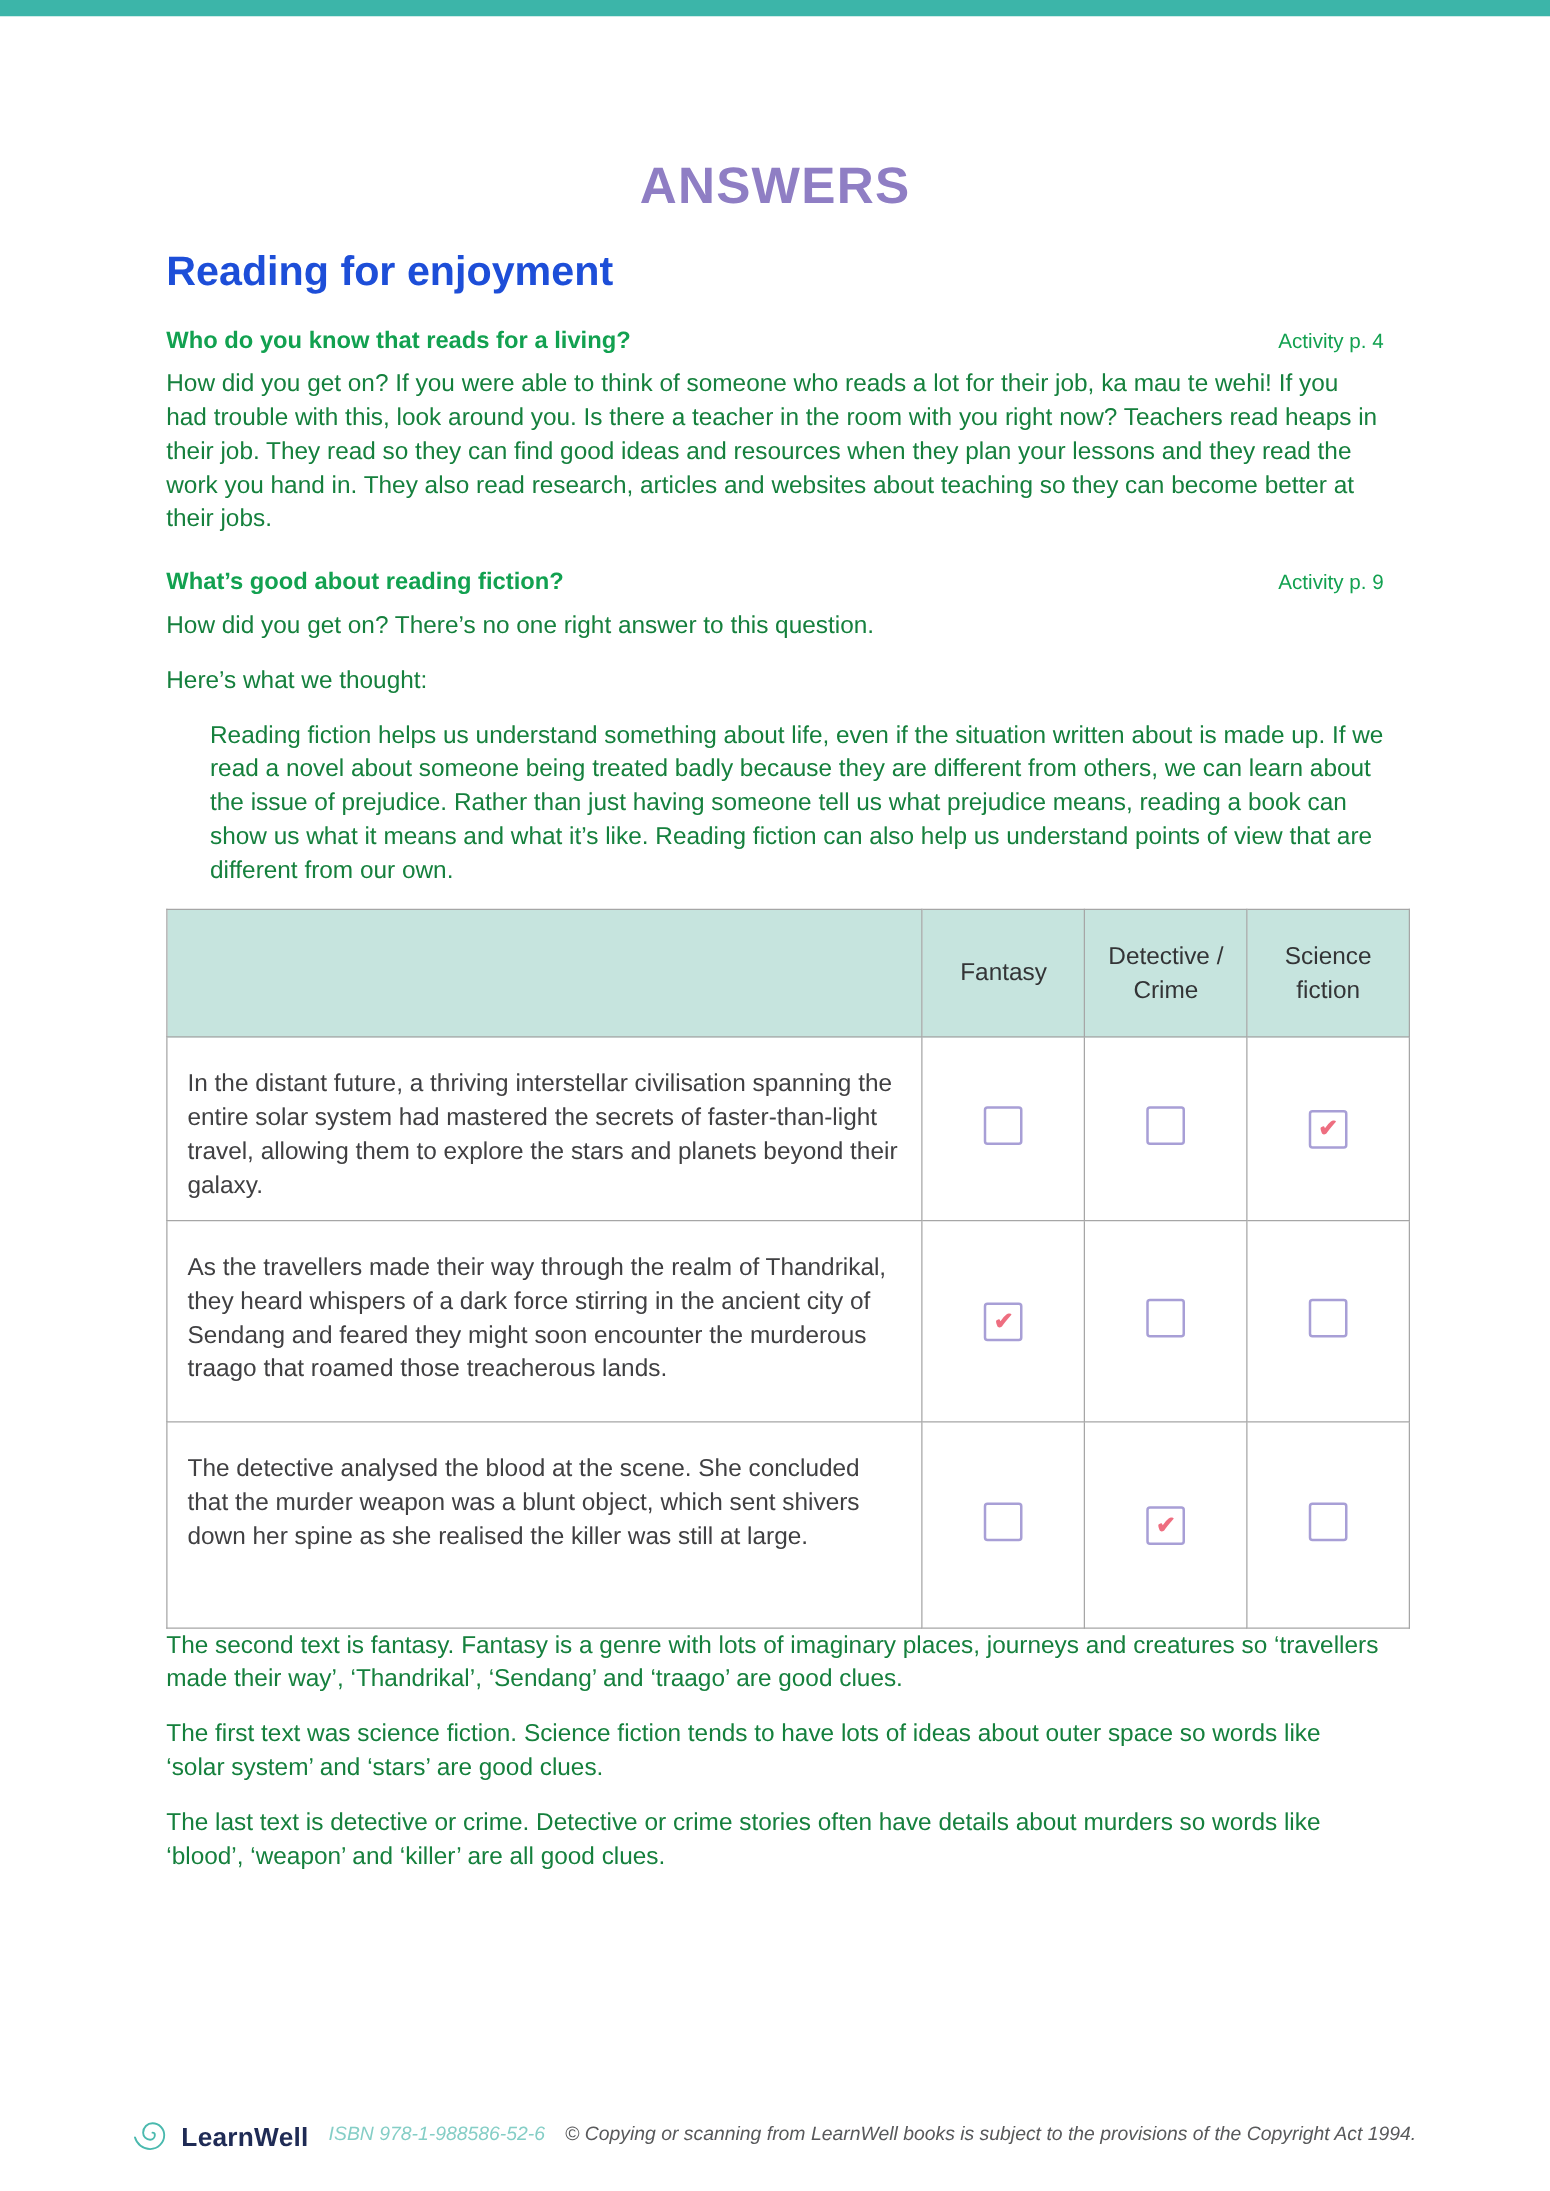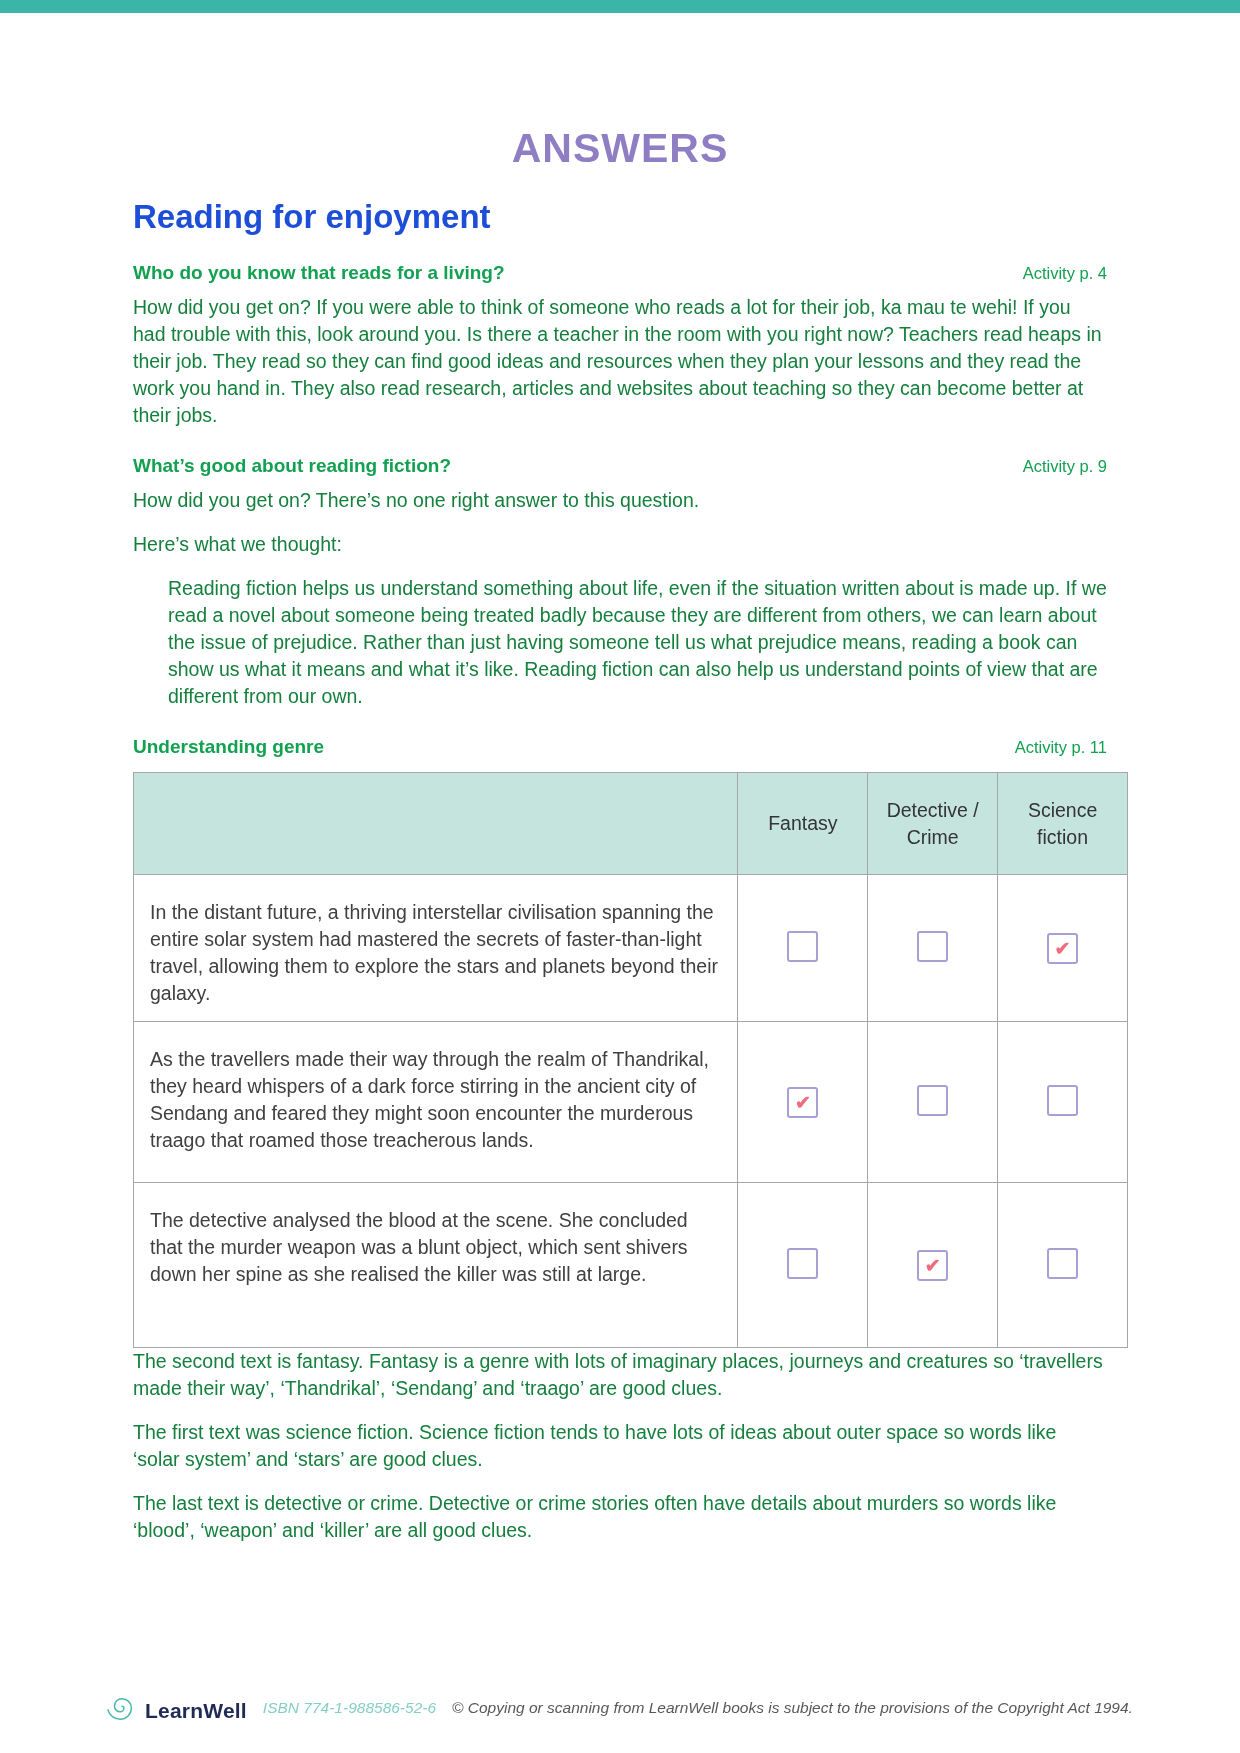--- a/index.html
+++ b/index.html
@@ -161,24 +161,20 @@
     <p class="body">How did you get on? If you were able to think of someone who reads a lot for their job, ka mau te wehi! If you had trouble with this, look around you. Is there a teacher in the room with you right now? Teachers read heaps in their job. They read so they can find good ideas and resources when they plan your lessons and they read the work you hand in. They also read research, articles and websites about teaching so they can become better at their jobs.</p>
 
     <div class="section-row">
       <h3 class="section-heading">What’s good about reading fiction?</h3>
       <span class="activity">Activity p. 9</span>
     </div>
     <p class="body">How did you get on? There’s no one right answer to this question.</p>
     <p class="body">Here’s what we thought:</p>
     <p class="body indent">Reading fiction helps us understand something about life, even if the situation written about is made up. If we read a novel about someone being treated badly because they are different from others, we can learn about the issue of prejudice. Rather than just having someone tell us what prejudice means, reading a book can show us what it means and what it’s like. Reading fiction can also help us understand points of view that are different from our own.</p>
 
-    <div class="section-row">
-      <h3 class="section-heading">Understanding genre</h3>
-      <span class="activity">Activity p. 11</span>
-    </div>
 
     <table class="genre">
       <thead>
         <tr>
           <th></th>
           <th>Fantasy</th>
           <th>Detective / Crime</th>
           <th>Science fiction</th>
         </tr>
       </thead>
@@ -210,16 +206,16 @@
 
   </div>
 
   <div class="footer">
     <span class="brand">
       <svg width="30" height="30" viewBox="0 0 32 32" aria-hidden="true">
         <path d="M16 16 m0 -2 a2 2 0 0 1 2 2 a4 4 0 0 1 -4 4 a6 6 0 0 1 -6 -6 a8 8 0 0 1 8 -8 a10 10 0 0 1 10 10 a12 12 0 0 1 -12 12 a13.5 13.5 0 0 1 -13 -10" fill="none" stroke="#4ab9ae" stroke-width="1.6" stroke-linecap="round"></path>
       </svg>
       <span class="brand-name">LearnWell</span>
     </span>
-    <span class="isbn">ISBN 774-1-988586-52-6</span>
+    <span class="isbn">ISBN 978-1-988586-52-6</span>
     <span class="copyright">© Copying or scanning from LearnWell books is subject to the provisions of the Copyright Act 1994.</span>
   </div>
 </div>
 
 </body></html>

